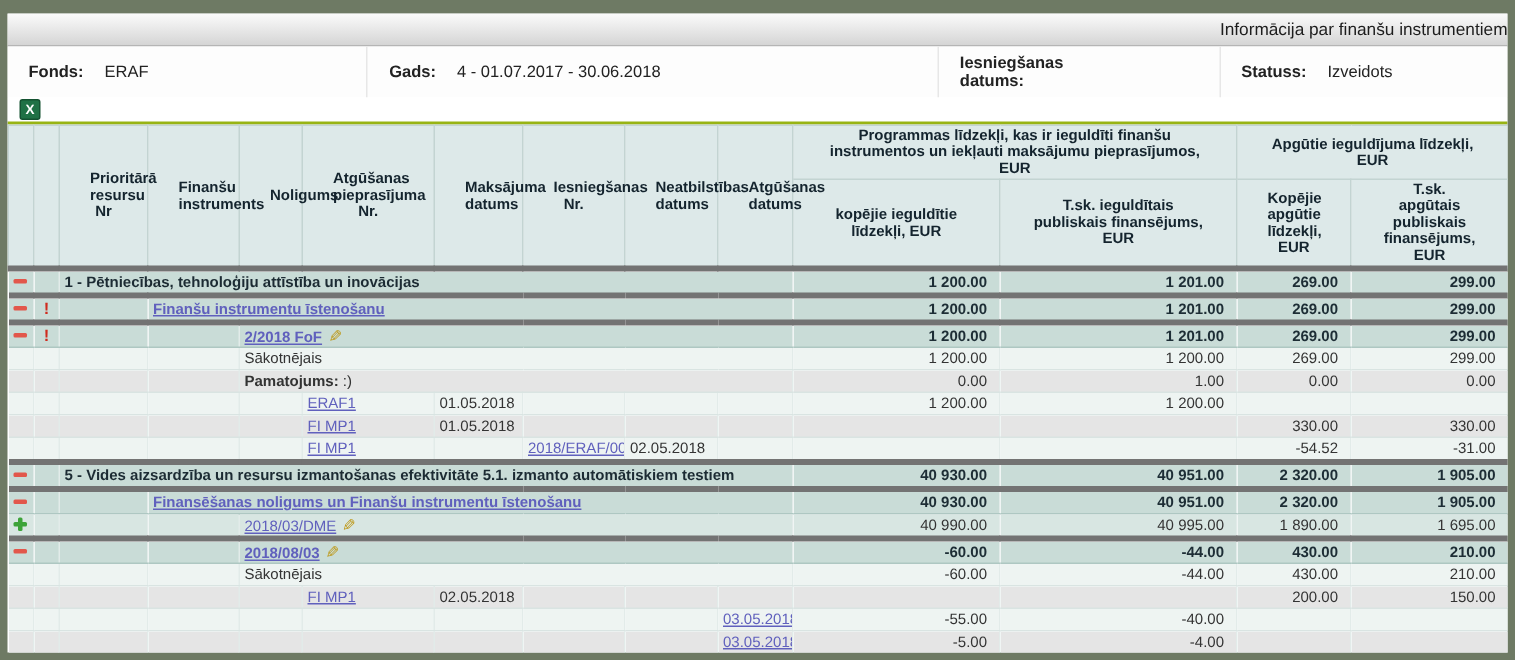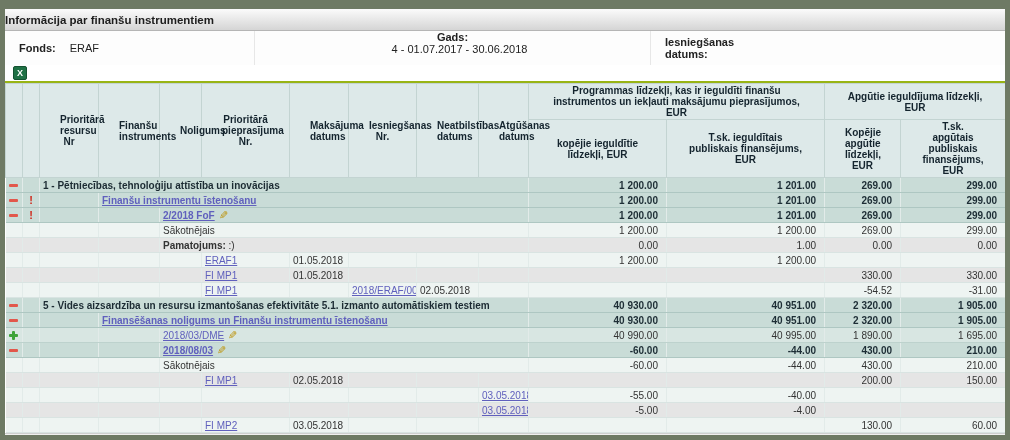--- a/index.html
+++ b/index.html
@@ -1,47 +1,47 @@
 <!DOCTYPE html>
 <html><head>
 <meta charset="utf-8">
 <style>
   html,body{margin:0;padding:0;background:#555;}
   .frame{box-sizing:border-box;width:1010px;height:440px;
     border:5px solid #6e7a64;border-top:9px solid #6e7a64;
     background:#fff;display:flex;flex-direction:column;
     font-family:"Liberation Sans",sans-serif;overflow:hidden;}
   .titlebar{height:21px;flex:0 0 21px;background:linear-gradient(#fbfbfb,#d5d5d5);
-    border-bottom:1px solid #b5b5b5;display:flex;align-items:center;justify-content:flex-start;
-    font-size:11.5px;font-weight:bold;color:#1d1d1d;}
+    border-bottom:1px solid #b5b5b5;display:flex;align-items:center;justify-content:flex-end;
+    font-size:11.5px;font-weight:normal;color:#1d1d1d;}
   .infobar{flex:0 0 34px;display:flex;background:#fdfdfd;}
   .info-cell{display:flex;align-items:center;border-right:1px solid #e7e7e7;
     font-size:11px;color:#222;box-sizing:border-box;padding-left:14px;}
   .info-cell:last-child{border-right:none;}
   .info-label{font-weight:bold;margin-right:14px;line-height:12px;}
-  .ic1{width:250px;}.ic2{width:396px;flex-direction:column;}.ic3{width:195px;}.ic4{width:199px;}
+  .ic1{width:250px;}.ic2{width:396px;}.ic3{width:195px;}.ic4{width:199px;}
   .ic3 .info-label{width:88px;}
   .excel-row{flex:0 0 16px;display:flex;align-items:center;padding-left:8px;background:#fff;}
   .excel-icon{display:inline-block;width:12px;height:12px;background:#1f7145;
     border:1px solid #145231;border-radius:2px;color:#fff;font-size:9px;font-weight:bold;
     line-height:12px;text-align:center;cursor:pointer;}
   .green-line{flex:0 0 2px;background:#98b414;}
   table{border-collapse:collapse;table-layout:fixed;width:1000px;font-size:10px;}
   thead th{background:#dde9e9;border:1px solid #c3d4d2;font-weight:bold;color:#14242e;
     padding:1px 20px;font-size:10px;line-height:11px;text-align:center;vertical-align:middle;}
   thead tr.h1 th{height:28px;}
   thead tr.h2 th{height:30px;}
   tbody td{border-bottom:1px solid #d9e4e2;border-right:1px solid #e2ebe9;
     height:14px;padding:0 3px;white-space:nowrap;overflow:hidden;
     font-size:10px;color:#333;vertical-align:middle;}
   tr.bg-group td{background:#c9dcd7;border-bottom-color:#aec7c2;}
   tr.bg-group2 td{background:#d8e6e2;border-bottom-color:#bdd2cd;}
   tr.bg-alt1 td{background:#eef4f2;}
   tr.bg-alt2 td{background:#e5e5e5;}
-  tr.bg-group{border-top:1px solid #737373;}
+  tr.bg-group{border-top:4px solid #737373;}
   td.val{text-align:right;padding-right:8px;}
   tr.vb td.val{font-weight:bold;color:#1d2d35;}
   td.label-cell{padding-left:3px;}
   a{color:#6060bd;text-decoration:underline;}
   .b{font-weight:bold;}
   .grp-label{font-weight:bold;color:#1c2b33;}
   .flag{color:#cf2b1e;font-weight:bold;font-size:11px;display:block;text-align:center;}
   .icon-cell,.flag-cell{text-align:center;padding:0;}
   .ico-minus{display:inline-block;width:9px;height:3px;background:#e2574b;
     border-radius:1px;vertical-align:middle;cursor:pointer;}
@@ -68,20 +68,24 @@
       <span class="info-label">Fonds:</span>
       <span>ERAF</span>
     </div>
     <div class="info-cell ic2">
       <span class="info-label">Gads:</span>
       <span>4 - 01.07.2017 - 30.06.2018</span>
     </div>
     <div class="info-cell ic3">
       <span class="info-label">Iesniegšanas datums:</span>
       <span></span>
+    </div>
+    <div class="info-cell ic4">
+      <span class="info-label">Statuss:</span>
+      <span>Izveidots</span>
     </div>
   </div>
 
   <div class="excel-row">
     <span class="excel-icon">X</span>
   </div>
 
   <div class="green-line"></div>
 
   <table>
@@ -101,21 +105,21 @@
       <col style="width:76px">
         <col style="width:105px">
     </colgroup>
     <thead>
       <tr class="h1">
         <th rowspan="2"></th>
         <th rowspan="2"></th>
         <th rowspan="2">Prioritārā resursu Nr</th>
         <th rowspan="2">Finanšu instruments</th>
         <th rowspan="2">Noligums</th>
-        <th rowspan="2">Prioritārā pieprasījuma Nr.</th>
+        <th rowspan="2">Atgūšanas pieprasījuma Nr.</th>
         <th rowspan="2">Maksājuma datums</th>
         <th rowspan="2">Iesniegšanas Nr.</th>
         <th rowspan="2">Neatbilstības datums</th>
         <th rowspan="2">Atgūšanas datums</th>
         <th colspan="2">Programmas līdzekļi, kas ir ieguldīti finanšu instrumentos un iekļauti maksājumu pieprasījumos, EUR</th>
         <th colspan="2">Apgūtie ieguldījuma līdzekļi, EUR</th>
       </tr>
       <tr class="h2">
         <th>kopējie ieguldītie līdzekļi, EUR</th>
         <th>T.sk. ieguldītais publiskais finansējums, EUR</th>

